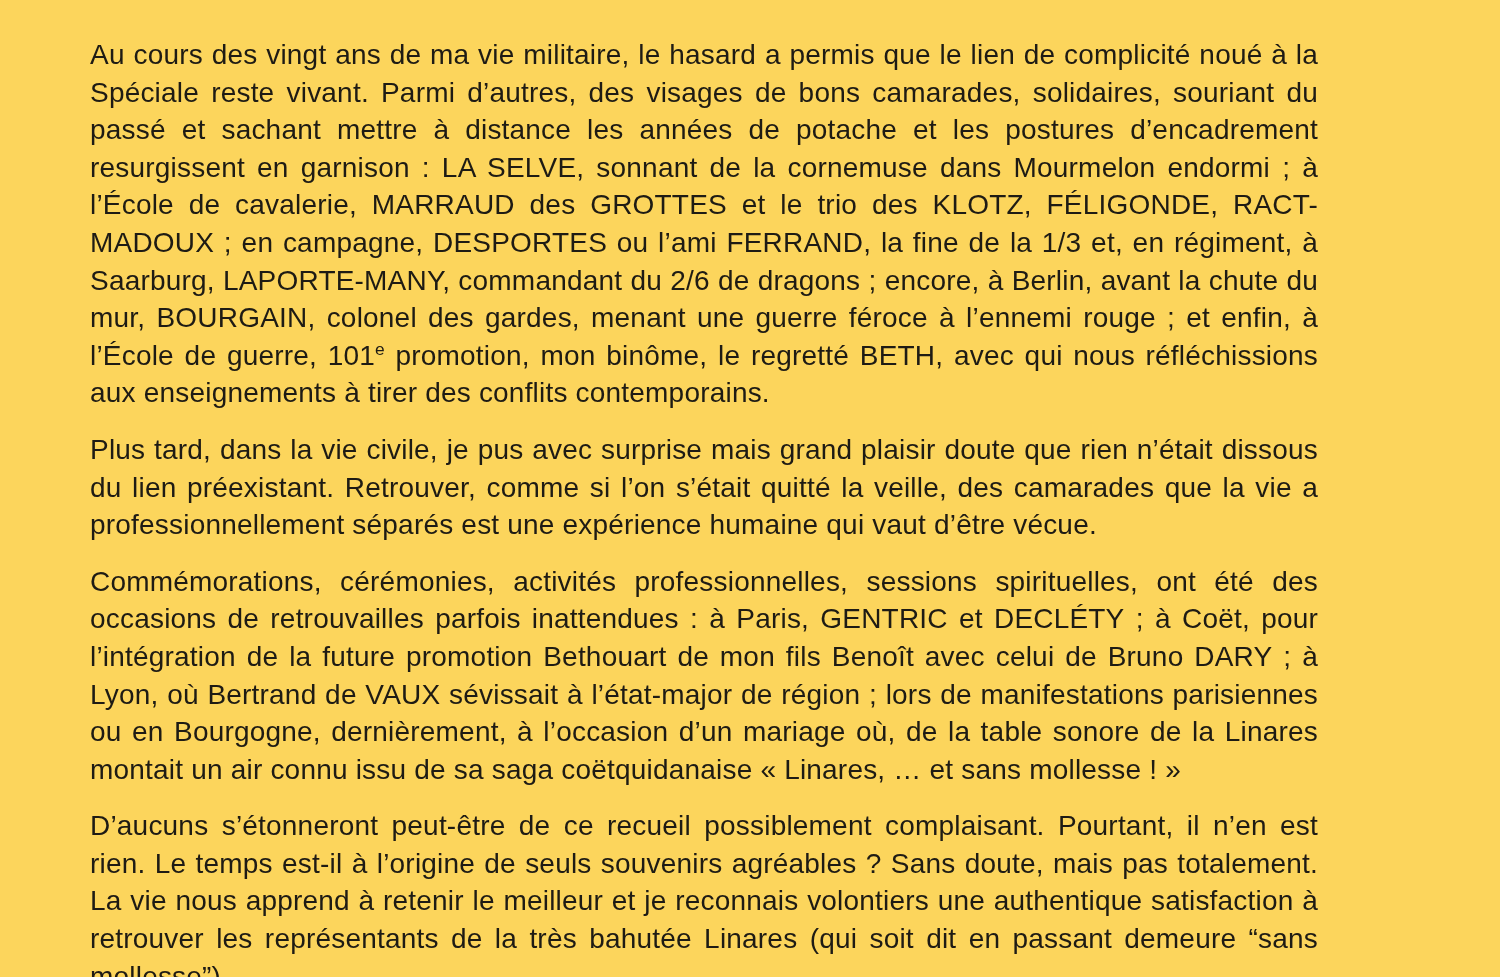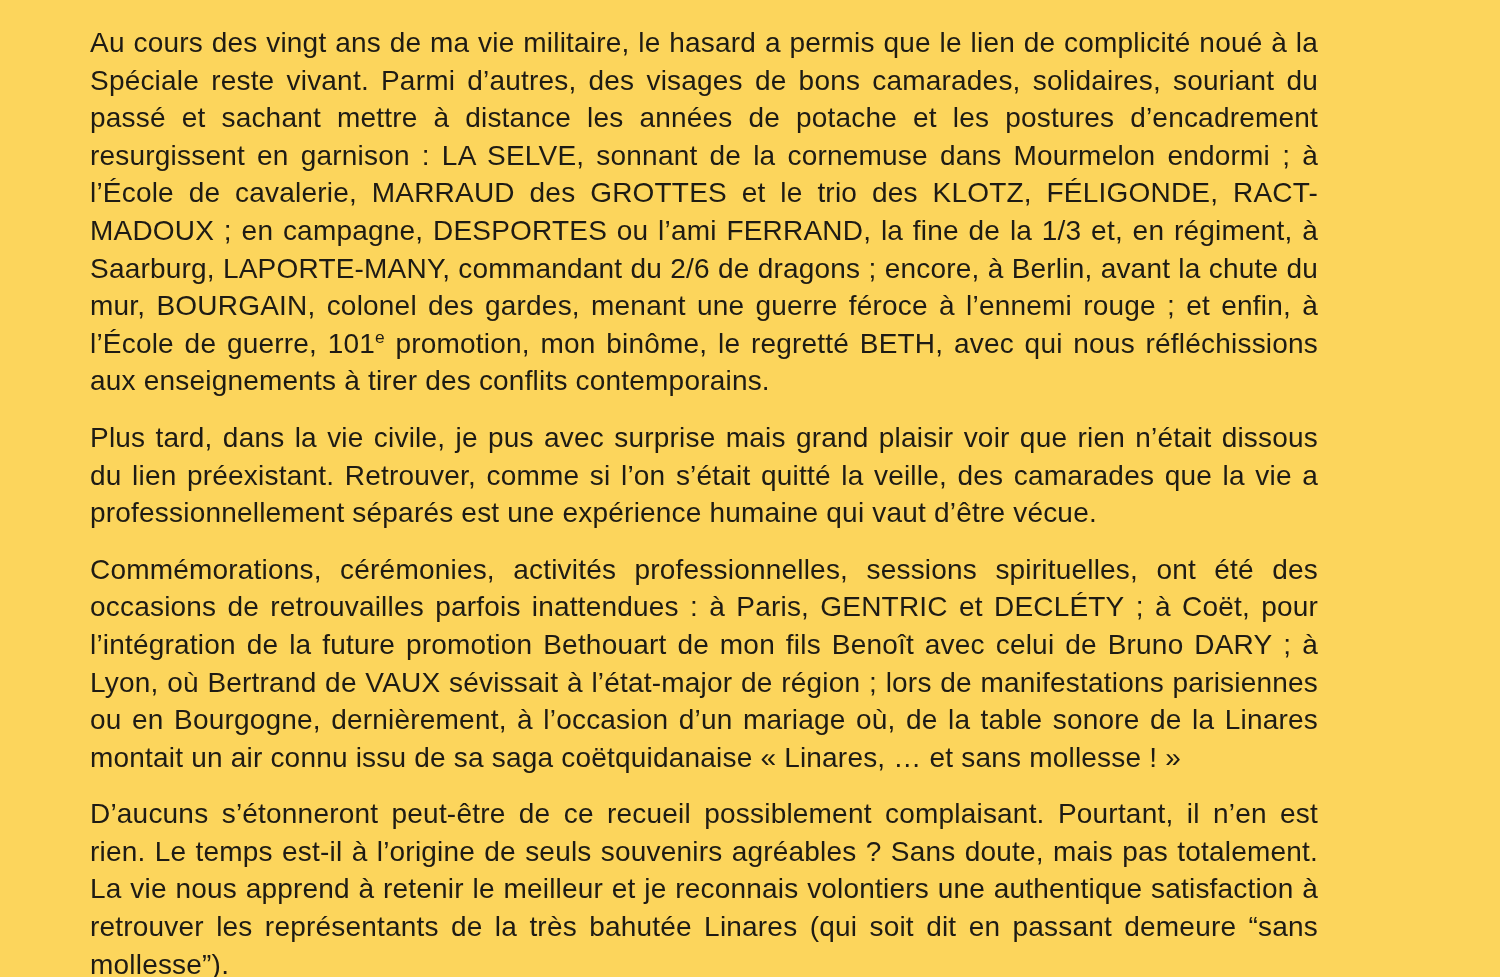--- a/index.html
+++ b/index.html
@@ -14,21 +14,21 @@
   }
   body {
     width: 1500px;
     height: 977px;
     background: var(--page-bg);
     overflow: hidden;
   }
   .page {
     width: 1408px;
     height: 977px;
-    padding: 24px 90px 0 90px;
+    padding: 36px 90px 0 90px;
     background: var(--page-bg);
     font-family: "Liberation Sans", "DejaVu Sans", sans-serif;
     font-size: 28px;
     line-height: 37.6px;
     letter-spacing: 0.2px;
     color: var(--text-color);
   }
   .page p {
     margin: 0 0 19px 0;
     text-align: justify;
@@ -40,18 +40,18 @@
     vertical-align: super;
     letter-spacing: 0;
   }
 </style>
 </head>
 <body>
 
 <div class="page">
   <p><span>Au cours des vingt ans de ma vie militaire, le hasard a permis que le lien de complicité noué à la Spéciale reste vivant. Parmi d’autres, des visages de bons camarades, solidaires, souriant du passé et sachant mettre à distance les années de potache et les postures d’encadrement resurgissent en garnison&nbsp;: LA SELVE, sonnant de la cornemuse dans Mourmelon endormi&nbsp;; à l’École de cavalerie, MARRAUD des GROTTES et le trio des KLOTZ, FÉLIGONDE, RACT-MADOUX&nbsp;; en campagne, DESPORTES ou l’ami FERRAND, la fine de la 1/3 et, en régiment, à Saarburg, LAPORTE-MANY, commandant du 2/6 de dragons&nbsp;; encore, à Berlin, avant la chute du mur, BOURGAIN, colonel des gardes, menant une guerre féroce à l’ennemi rouge&nbsp;; et enfin, à l’École de guerre, 101</span><sup>e</sup><span> promotion, mon binôme, le regretté BETH, avec qui nous réfléchissions aux enseignements à tirer des conflits contemporains.</span></p>
 
-  <p>Plus tard, dans la vie civile, je pus avec surprise mais grand plaisir voir que rien n’était dissous du lien préexistant. Retrouver, comme si l’on s’était quitté la veille, des camarades que la vie a professionnellement séparés est une expérience humaine qui vaut d’être vécue.</p>
+  <p>Plus tard, dans la vie civile, je pus avec surprise mais grand plaisir doute que rien n’était dissous du lien préexistant. Retrouver, comme si l’on s’était quitté la veille, des camarades que la vie a professionnellement séparés est une expérience humaine qui vaut d’être vécue.</p>
 
   <p>Commémorations, cérémonies, activités professionnelles, sessions spirituelles, ont été des occasions de retrouvailles parfois inattendues&nbsp;: à Paris, GENTRIC et DECLÉTY&nbsp;; à Coët, pour l’intégration de la future promotion Bethouart de mon fils Benoît avec celui de Bruno DARY&nbsp;; à Lyon, où Bertrand de VAUX sévissait à l’état-major de région&nbsp;; lors de manifestations parisiennes ou en Bourgogne, dernièrement, à l’occasion d’un mariage où, de la table sonore de la Linares montait un air connu issu de sa saga coëtquidanaise «&nbsp;Linares, … et sans mollesse&nbsp;!&nbsp;»</p>
 
   <p>D’aucuns s’étonneront peut-être de ce recueil possiblement complaisant. Pourtant, il n’en est rien. Le temps est-il à l’origine de seuls souvenirs agréables&nbsp;? Sans doute, mais pas totalement. La vie nous apprend à retenir le meilleur et je reconnais volontiers une authentique satisfaction à retrouver les représentants de la très bahutée Linares (qui soit dit en passant demeure “sans mollesse”).</p>
 </div>
 
 </body></html>

